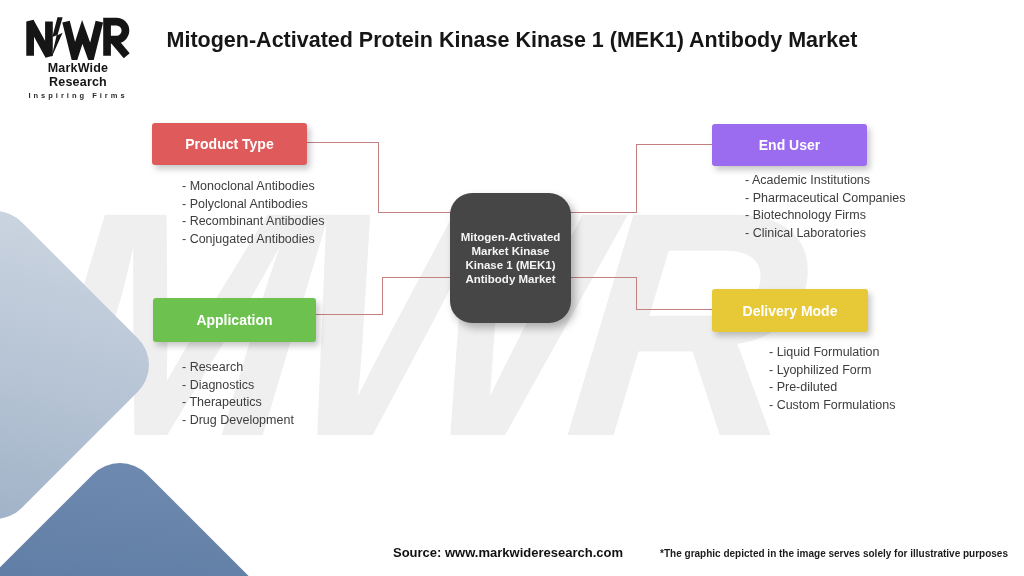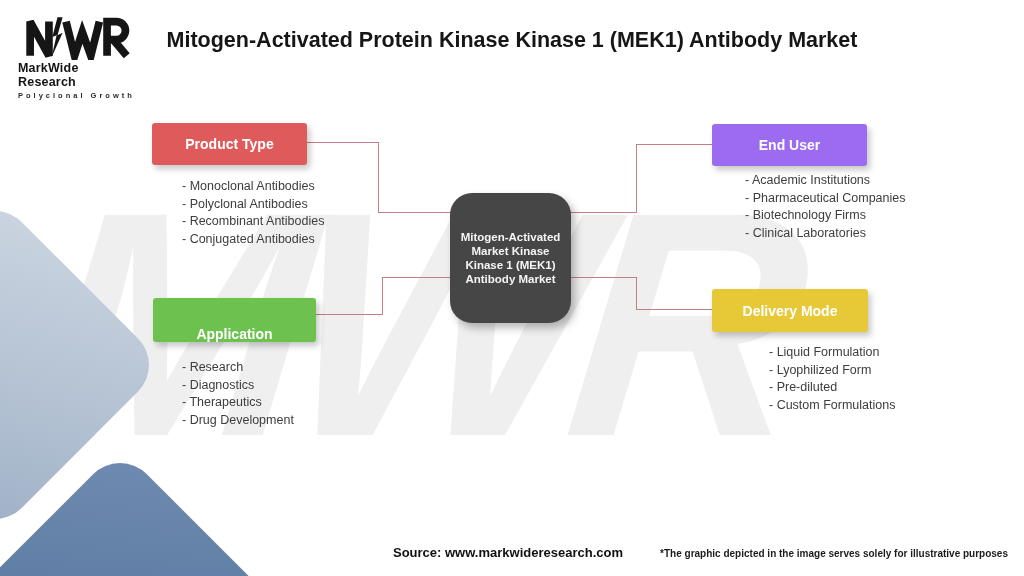--- a/index.html
+++ b/index.html
@@ -24,21 +24,21 @@
     transform:rotate(45deg);
     background:linear-gradient(150deg,#ccd5e1 0%,#b4c2d3 55%,#9fb1c7 100%);
   }
   .diamond.dark {
     left:5px; top:495px; width:230px; height:230px;
     transform:rotate(45deg);
     background:linear-gradient(140deg,#708bb0 0%,#5e7ca4 50%,#4d6b95 100%);
   }
 
   
-  .logo { position:absolute; left:18px; top:14px; width:120px; text-align:left; z-index:2; }
+  .logo { position:absolute; left:18px; top:14px; width:120px; text-align:center; z-index:2; }
   .logo svg { display:block; margin:0 auto; }
   .logo-name { font-size:12.5px; font-weight:800; color:#141414; letter-spacing:.2px; margin-top:1px; }
   .logo-tagline { font-size:7.5px; font-weight:700; color:#2a2a2a; letter-spacing:3px; margin-top:2px; }
 
   
   .title {
     position:absolute; left:0; right:0; top:28px; z-index:2;
     text-align:center; font-size:21.5px; font-weight:700; color:#161616;
   }
 
@@ -59,21 +59,21 @@
 
   
   .seg-box {
     position:absolute; z-index:2; border-radius:3px;
     display:flex; align-items:center; justify-content:center;
     color:#fff; font-weight:700; font-size:14px;
     box-shadow:3px 4px 6px rgba(0,0,0,.22);
   }
   .box-product    { left:152px; top:123px; width:155px; height:42px; }
   .box-enduser    { left:712px; top:124px; width:155px; height:42px; }
-  .box-application{ left:153px; top:298px; width:163px; height:44px;align-items:flex-end; }
+  .box-application{ left:153px; top:298px; width:163px; height:44px; }
   .box-delivery   { left:712px; top:289px; width:156px; height:43px;text-align:center; }
 
   
   .center-box {
     position:absolute; z-index:2; left:450px; top:193px; width:121px; height:130px;
     background:#464646; border-radius:22px;
     display:flex; flex-direction:column; align-items:center; justify-content:center;
     color:#f5f5f5; font-weight:700; font-size:11.5px; line-height:14px; text-align:center;
     box-shadow:4px 5px 8px rgba(0,0,0,.28);
   }
@@ -109,21 +109,21 @@
     <svg width="106" height="46" viewBox="0 0 124 52">
       <g fill="none" stroke="#151515" stroke-width="9" stroke-linejoin="miter">
         <path d="M6 48 L6 8 L28 48 L28 8"></path>
         <path d="M48 8 L58 48 L67 20 L77 48 L87 8"></path>
         <path d="M96 48 L96 8 L107 8 A10.5 10.5 0 0 1 107 29 L96 29"></path>
         <path d="M104 30 L119 48"></path>
       </g>
       <polygon fill="#151515" points="38,3 32,26 37,24 31,50 44,21 38,24 44,3"></polygon>
     </svg>
     <div class="logo-name">MarkWide Research</div>
-    <div class="logo-tagline">Polyclonal Growth</div>
+    <div class="logo-tagline">Inspiring Firms</div>
   </div>
 
   <h1 class="title">Mitogen-Activated Protein Kinase Kinase 1 (MEK1) Antibody Market</h1>
 
   <div class="conn c-p1" style="background: rgb(194, 128, 128);"></div>
   <div class="conn c-p2" style="background: rgb(194, 128, 128);"></div>
   <div class="conn c-p3" style="background: rgb(194, 128, 128);"></div>
   <div class="conn c-e1" style="background: rgb(194, 128, 128);"></div>
   <div class="conn c-e2" style="background: rgb(194, 128, 128);"></div>
   <div class="conn c-e3" style="background: rgb(194, 128, 128);"></div>

